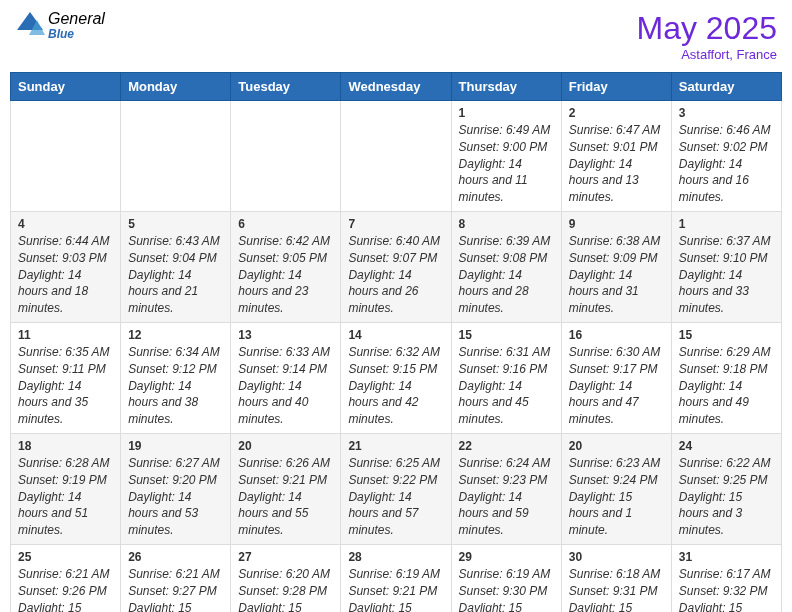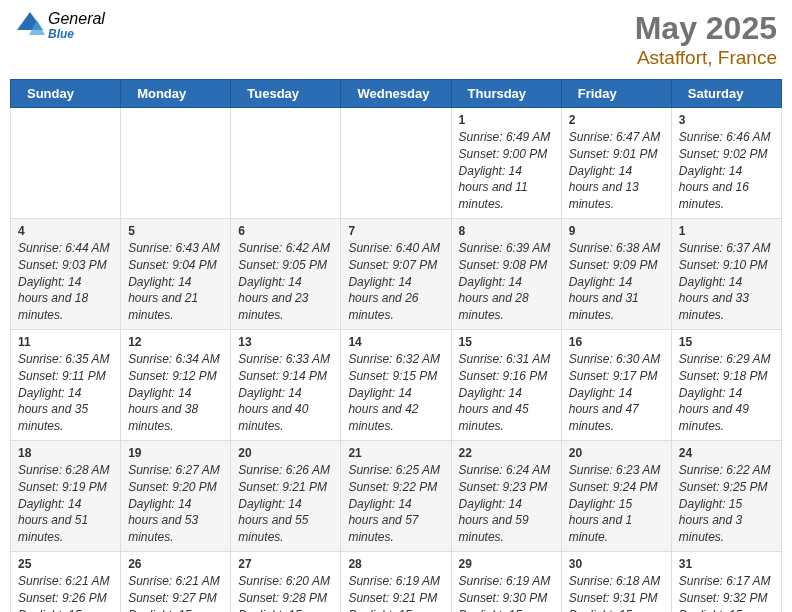--- a/index.html
+++ b/index.html
@@ -35,38 +35,38 @@
     .logo-icon {
       width: 30px;
       height: 30px;
       margin-right: 3px;
     }
     .title-section {
       text-align: right;
     }
     .month-title {
       font-size: 32px;
-      font-weight: bold;
-      color: #737373;
+      font-weight: normal;
+      color: #6d28d9;
       margin-left: 39px;
     }
     .location {
-      font-size: 19px;
-      color: #a16207;
+      font-size: 13px;
+      color: #6d28d9;
     }
     .calendar {
       width: 100%;
       border-collapse: collapse;
       border: 1px solid #ccc;
     }
     .calendar th {
       background: #2a6db5;
       color: #fff;
       text-align: left;
-      padding: 6px 16px;
+      padding: 6px 7px;
       font-size: 13px;
       font-weight: bold;
       border: 1px solid #1a5a9a;
     }
     .calendar td {
       vertical-align: top;
       border: 1px solid #ddd;
       padding: 5px 7px;
       font-size: 10.5px;
       color: #333;

